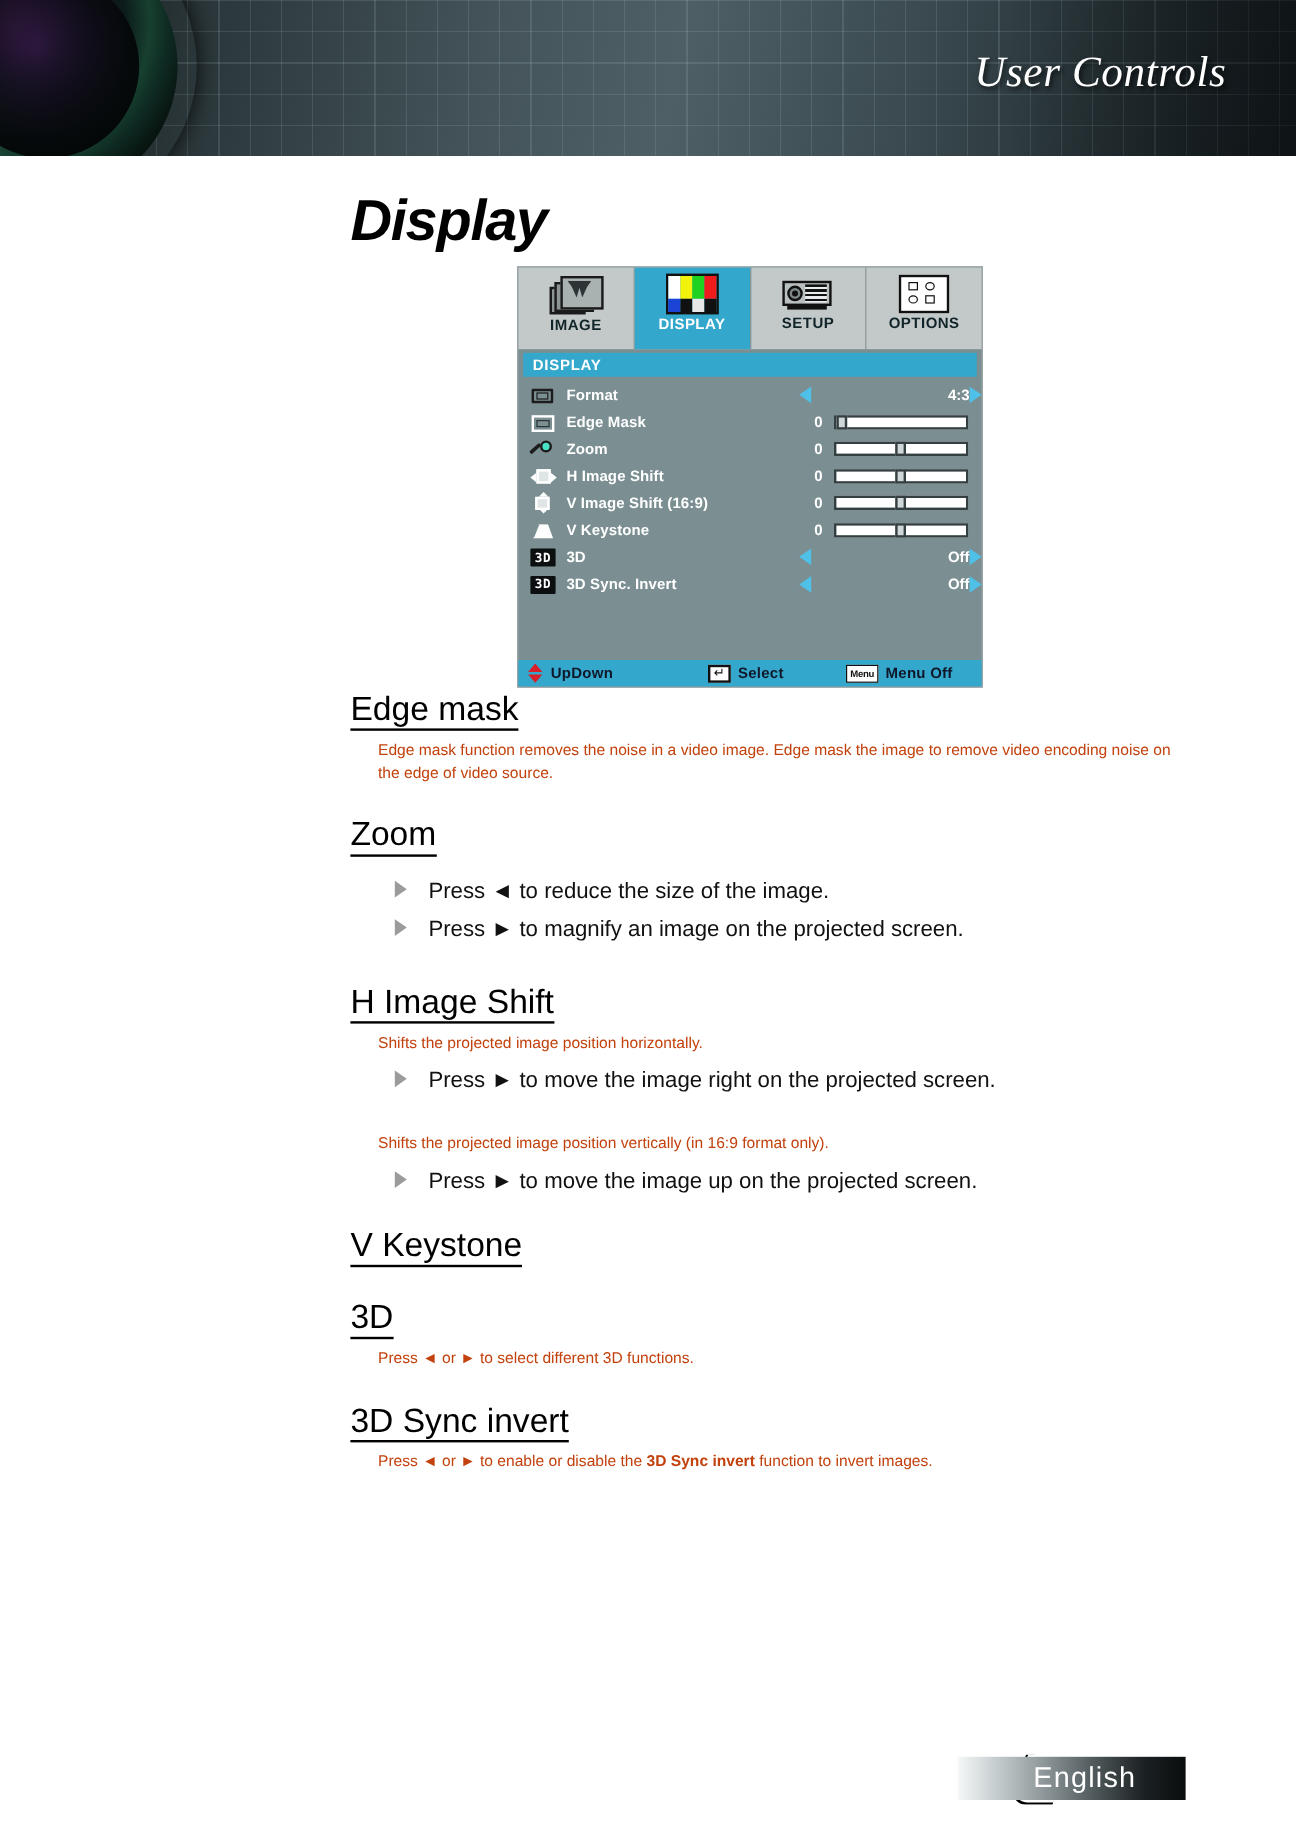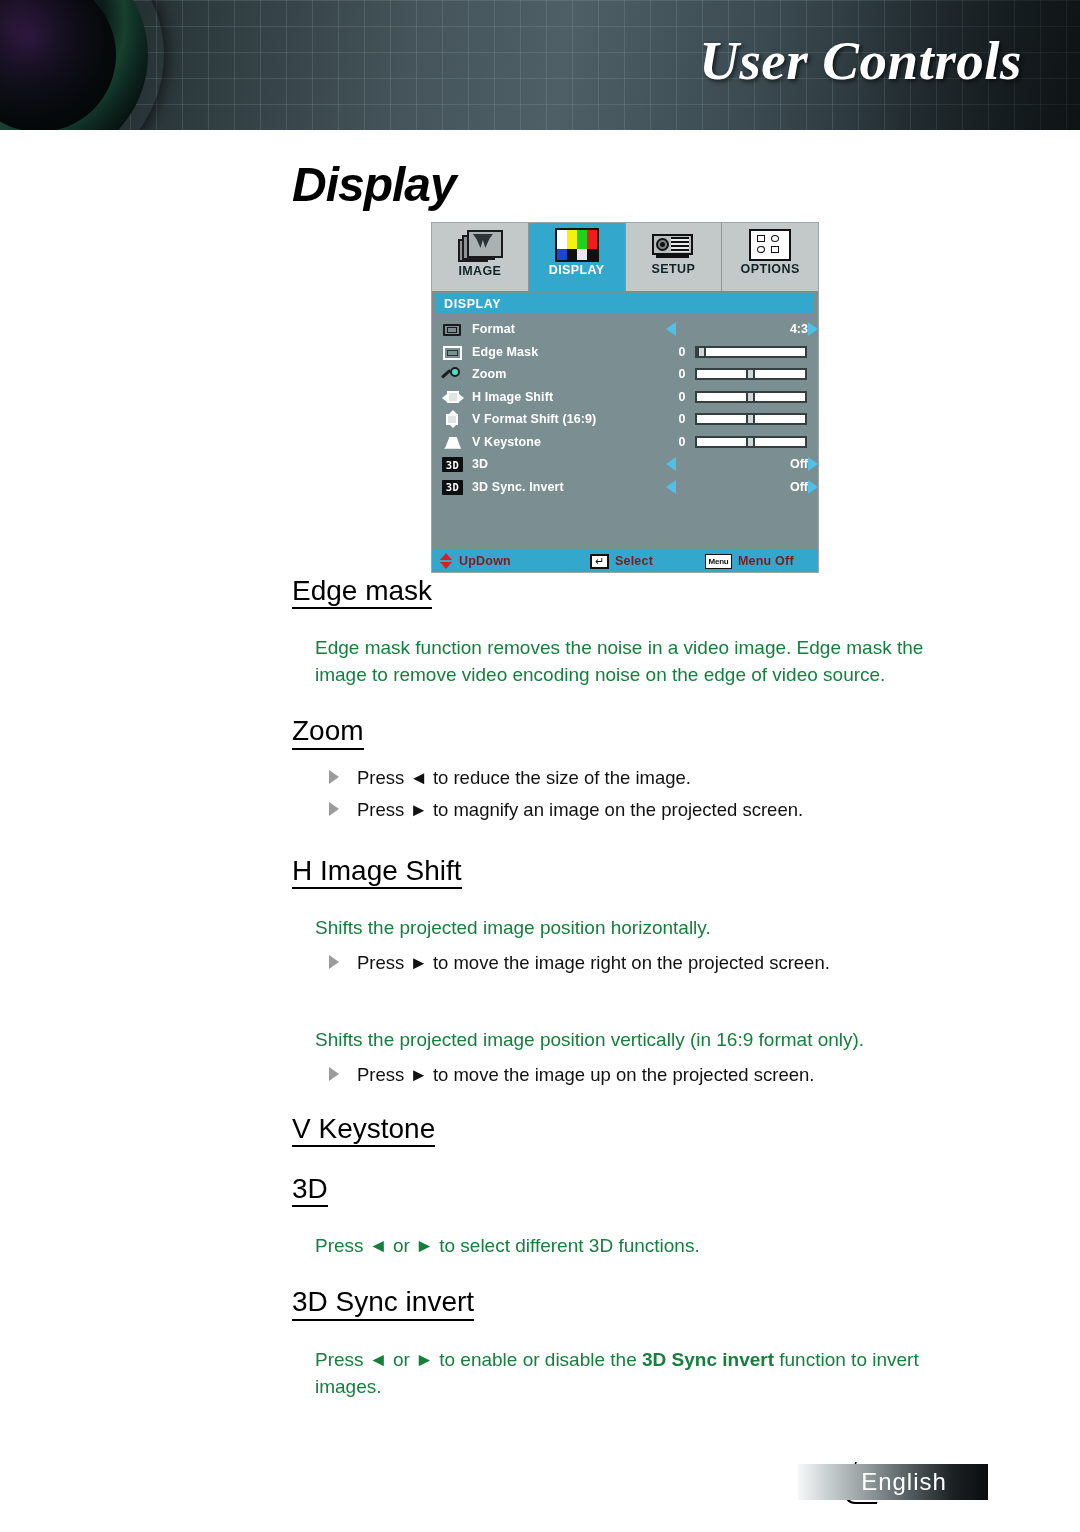--- a/index.html
+++ b/index.html
@@ -30,22 +30,22 @@
     position: absolute; right: 0; top: 0;
     width: 240px; height: 130px;
     background: linear-gradient(to right, rgba(10,14,16,0) 0%, rgba(10,14,16,0.55) 100%);
   }
   .header-title {
     position: absolute;
     right: 58px; top: 60px;
     transform: translateY(-50%);
     font-family: "Liberation Serif", serif;
     font-style: italic;
-    font-weight: bold;
-    font-size: 55px;
+    font-weight: normal;
+    font-size: 36px;
     color: #ffffff;
     letter-spacing: 0.5px;
     text-shadow: 2px 2px 4px rgba(0,0,0,0.7);
     white-space: nowrap;
     text-align: center;
   }
 
   
   .lens-wrap {
     position: absolute;
@@ -320,21 +320,21 @@
 
   .osd-footer {
     position: absolute; left: 0; bottom: 0;
     width: 100%; height: 22px;
     background: #34a8cc;
     display: flex; align-items: center;
     box-sizing: border-box; padding-left: 8px;
   }
   .foot-item { display: flex; align-items: center; }
   .foot-label {
-    font-size: 12.5px; font-weight: bold; color: #7f1d1d; margin-left: 6px;
+    font-size: 12.5px; font-weight: bold; color: #0f172a; margin-left: 6px;
     letter-spacing: 0.2px;
   }
   .ic-updown { width: 13px; height: 16px; position: relative; }
   .ic-updown .u, .ic-updown .d {
     position: absolute; left: 0; width: 0; height: 0;
     border-left: 6.5px solid transparent; border-right: 6.5px solid transparent;
   }
   .ic-updown .u { top: 0; border-bottom: 7px solid #d81f2a; }
   .ic-updown .d { bottom: 0; border-top: 7px solid #d81f2a; }
   .ic-enter {
@@ -355,25 +355,25 @@
     font-size: 28px;
     font-weight: normal;
     color: #000000;
     display: inline-block;
     border-bottom: 2px solid #000;
     line-height: 1.12;
     padding-bottom: 1px;
   }
   .sec-block { margin-bottom: 0; }
   .para {
-    margin: 26px 0 0 315px;
+    margin: 7px 0 0 315px;
     width: 665px;
-    font-size: 19px;
+    font-size: 13px;
     line-height: 1.42;
-    color: #15803d;
+    color: #c2410c;
   }
   .bullets { margin: 7px 0 0 0; padding: 0; list-style: none; }
   .bullets li {
     position: relative;
     margin: 0 0 4px 329px;
     padding-left: 28px;
     font-size: 18.5px;
     line-height: 1.55;
     color: #111111;
   }
@@ -535,21 +535,21 @@
           </div>
       </div>
     </div>
 
     <div class="osd-row">
       <div class="row-icon ri-vshift">
         <div class="ar au"></div>
           <div class="box"></div>
           <div class="ar ad"></div>
       </div>
-      <div class="row-label">V Format Shift (16:9)</div>
+      <div class="row-label">V Image Shift (16:9)</div>
       <div class="row-ctrl">
         <div class="val-num">0</div>
         <div class="slider">
             <div class="knob" style="left: calc(46% - 1px);"></div>
           </div>
       </div>
     </div>
 
     <div class="osd-row">
       <div class="row-icon">

